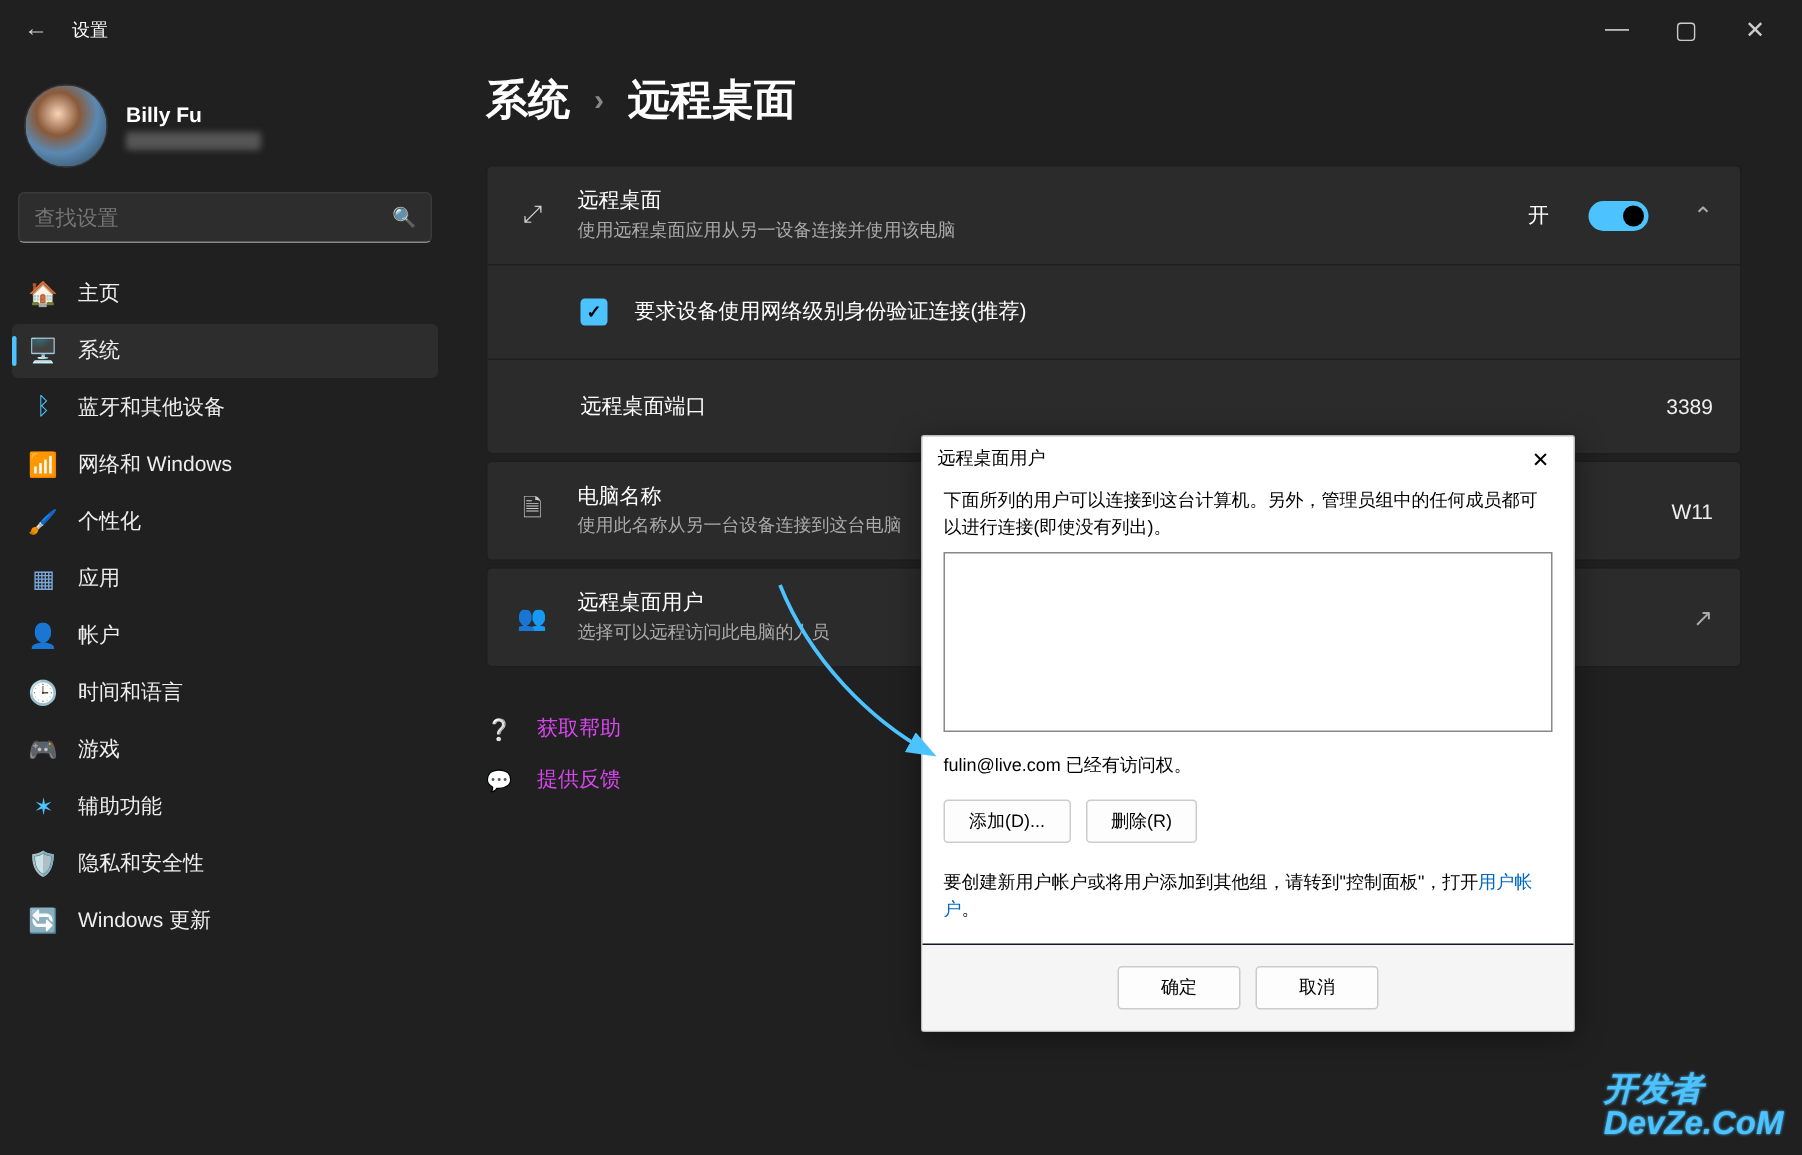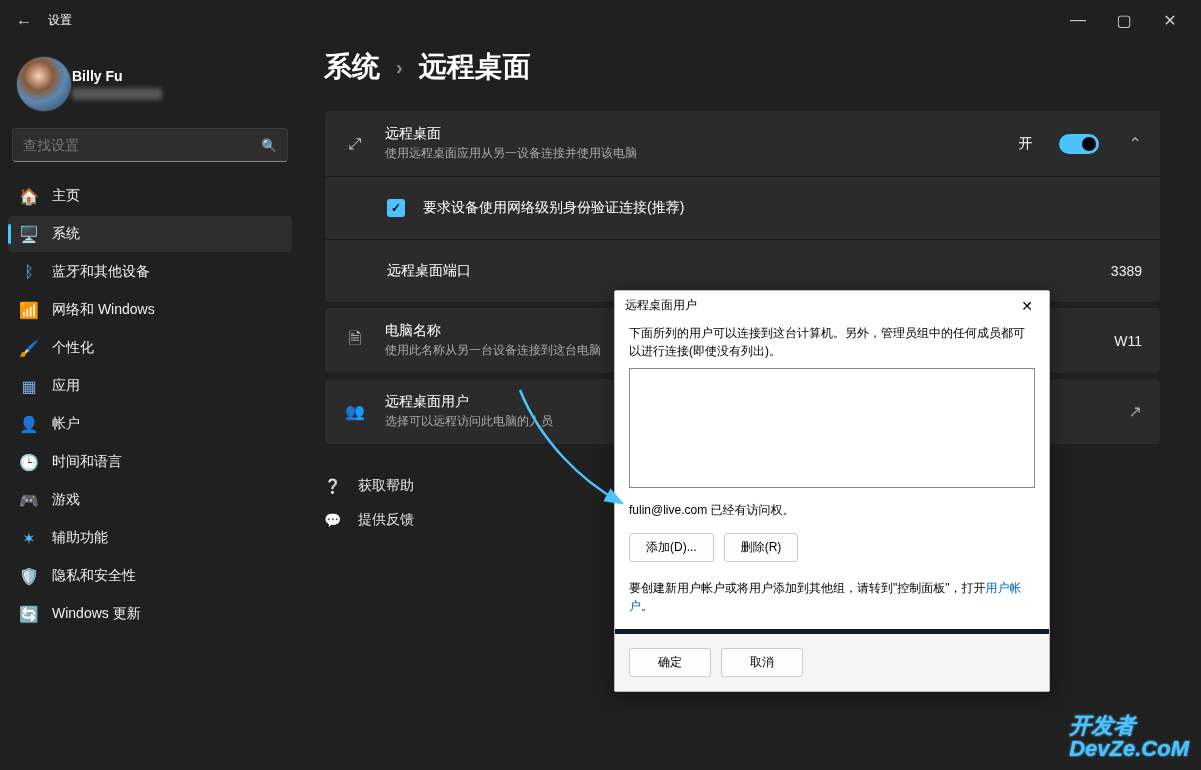--- a/index.html
+++ b/index.html
@@ -6,21 +6,21 @@
 body { background: #202020; color: #fff; width: 1201px; height: 770px; overflow: hidden; position: relative; }
 
 .titlebar { display: flex; align-items: center; height: 40px; padding: 0 8px; }
 .titlebar .back { width: 32px; text-align: center; color: #ccc; cursor: pointer; }
 .titlebar .title { font-size: 12px; margin-left: 8px; }
 .titlebar .win-controls { margin-left: auto; display: flex; }
 .titlebar .win-controls div { width: 46px; height: 32px; display: flex; align-items: center; justify-content: center; color: #ccc; }
 
 .container { display: flex; height: calc(100% - 40px); }
 .sidebar { width: 300px; padding: 8px 8px 8px 8px; }
-.profile { display: flex; align-items: center; padding: 8px 8px 16px 8px; }
+.profile { display: flex; align-items: center; gap: 12px; padding: 8px 8px 16px 8px; }
 .avatar { width: 56px; height: 56px; border-radius: 50%; background: radial-gradient(circle at 40% 35%, #f8d3b8 0%, #8a5a3a 30%, #5b89b2 55%, #2b3b4b 100%); border: 1px solid #333; }
 .profile-info .name { font-size: 14px; font-weight: 600; }
 .profile-info .sub { width: 90px; height: 12px; background: #555; filter: blur(2px); border-radius: 2px; margin-top: 4px; }
 
 .search { position: relative; margin: 0 4px 16px 4px; }
 .search input { width: 100%; background: #2d2d2d; border: 1px solid #3a3a3a; border-bottom: 1px solid #888; border-radius: 4px; padding: 8px 32px 8px 10px; color: #fff; font-size: 14px; }
 .search .icon { position: absolute; right: 10px; top: 50%; transform: translateY(-50%); color: #aaa; font-size: 13px; }
 
 .nav { list-style: none; }
 .nav li { display: flex; align-items: center; gap: 14px; padding: 9px 12px; border-radius: 4px; font-size: 14px; cursor: pointer; color: #eee; margin-bottom: 2px; }
@@ -46,36 +46,36 @@
 .toggle::after { content: ""; position: absolute; right: 3px; top: 3px; width: 14px; height: 14px; background: #000; border-radius: 50%; }
 .toggle-label { font-size: 14px; margin-right: 8px; }
 
 .checkbox { width: 18px; height: 18px; background: #4cc2ff; border-radius: 3px; display: flex; align-items: center; justify-content: center; color: #000; font-size: 12px; font-weight: bold; }
 
 .sub-rows { padding-left: 44px; }
 .sub-rows .row { padding-left: 18px; }
 
 .links { margin-top: 24px; }
 .links .link-row { display: flex; align-items: center; gap: 16px; font-size: 14px; padding: 8px 0; }
-.links .link-row a { color: #e5e5e5; text-decoration: none; }
+.links .link-row a { color: #d946ef; text-decoration: none; }
 .links .link-icon { width: 18px; color: #ccc; }
 
 .dialog { position: absolute; left: 614px; top: 290px; width: 436px; background: #fff; color: #000; border: 1px solid #bbb; border-radius: 2px; box-shadow: 0 4px 20px rgba(0,0,0,0.4); font-size: 12px; }
 .dialog .dlg-title { display: flex; align-items: center; padding: 6px 10px; }
 .dialog .dlg-title .t { flex: 1; }
 .dialog .dlg-close { width: 24px; text-align: center; cursor: pointer; font-size: 14px; }
 .dialog .dlg-body { padding: 4px 14px 14px 14px; }
 .dialog .desc { line-height: 1.5; margin-bottom: 8px; }
 .dialog .listbox { border: 1px solid #888; height: 120px; background: #fff; margin-bottom: 14px; }
 .dialog .access-line { margin-bottom: 14px; }
 .dialog .btn-row { display: flex; gap: 10px; margin-bottom: 17px; }
 .dialog button { background: #fdfdfd; border: 1px solid #ccc; border-radius: 3px; padding: 5px 16px; font-size: 12px; cursor: pointer; }
 .dialog .hint { line-height: 1.5; }
 .dialog .hint a { color: #0067c0; text-decoration: none; }
-.dialog .dlg-footer { display: flex; justify-content: flex-start; gap: 10px; padding: 14px; border-top: 5px solid #0f172a; background: #f5f5f5; }
+.dialog .dlg-footer { display: flex; justify-content: center; gap: 10px; padding: 14px; border-top: 1px solid #0f172a; background: #f5f5f5; }
 .dialog .dlg-footer button { padding: 5px 28px; }
 
 .arrow { position: absolute; left: 500px; top: 380px; pointer-events: none; }
 .watermark { position: absolute; right: 12px; bottom: 10px; color: #4cc2ff; font-size: 22px; font-style: italic; font-weight: 700; line-height: 1.05; text-align: left; filter: drop-shadow(0 0 1px #4cc2ff); }
 </style>
 </head>
 <body>
 
 <div class="titlebar">
   <div class="back">←</div>

